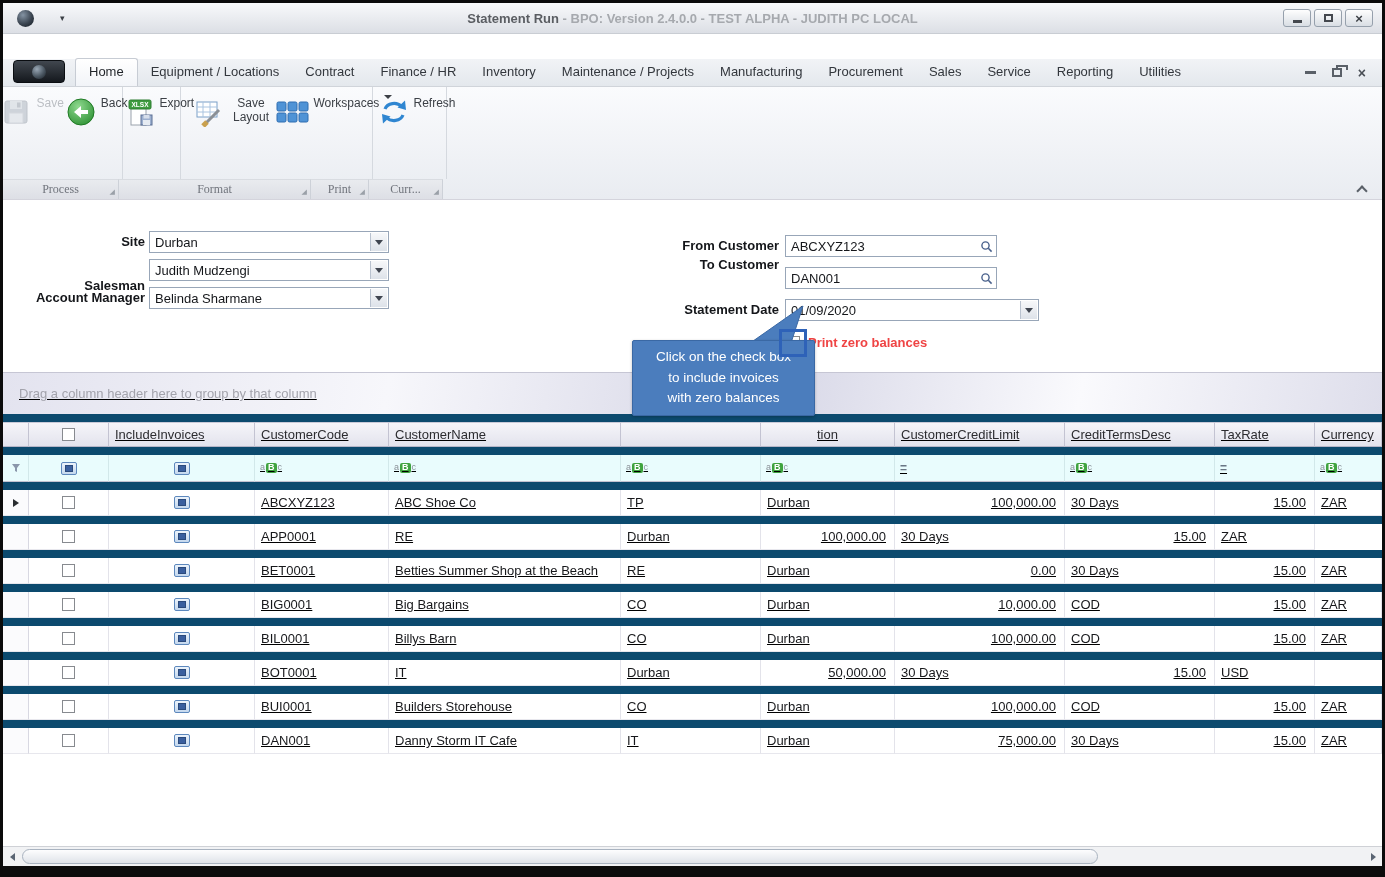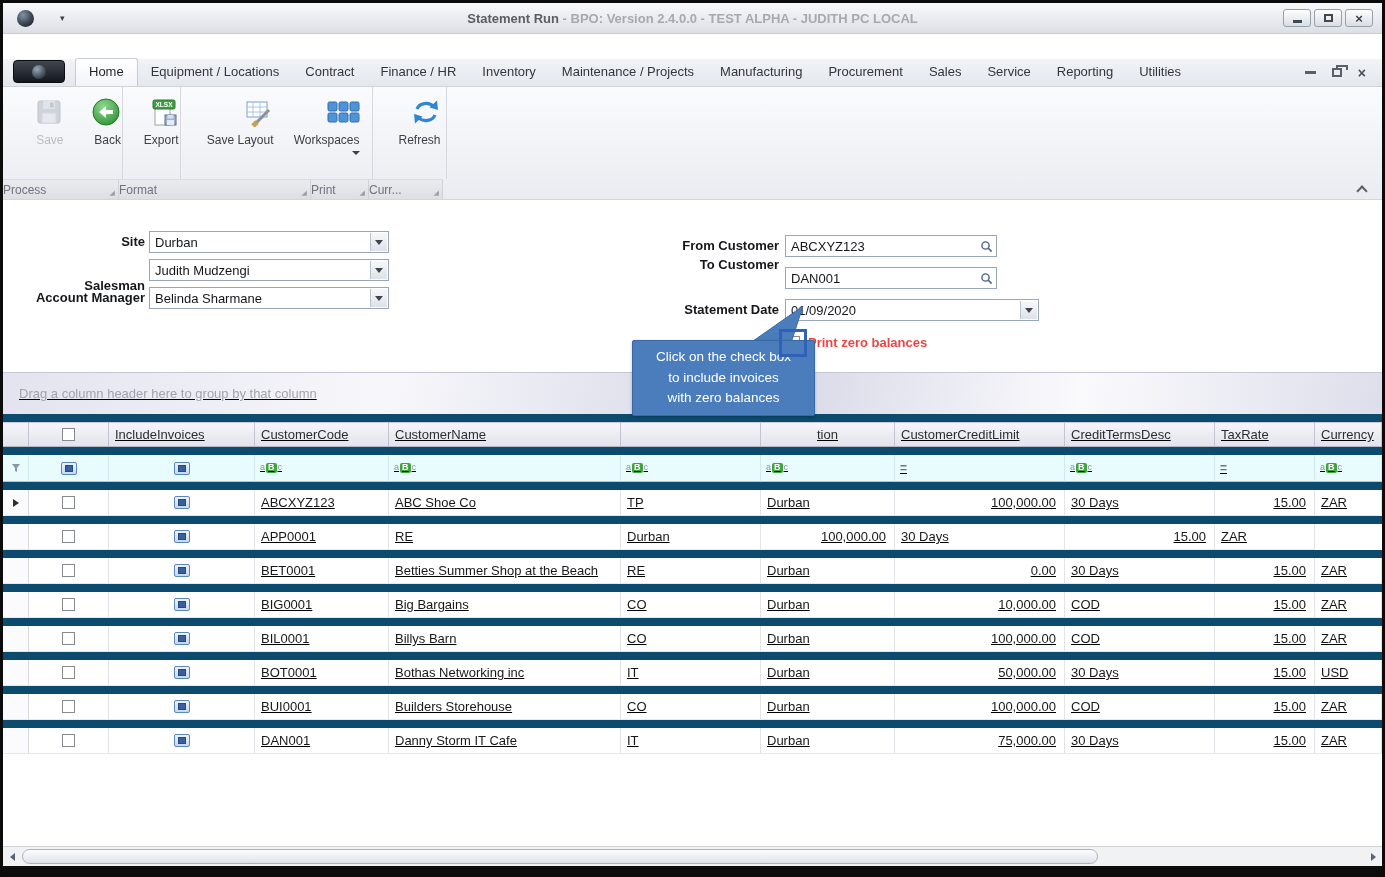--- a/index.html
+++ b/index.html
@@ -39,31 +39,31 @@
   .mdash{width:11px;height:3px;background:#5a6068;}
   .mrest{width:10px;height:9px;border:2px solid #5a6068;position:relative;}
   .mrest::before{content:"";position:absolute;left:2px;top:-5px;width:8px;height:3px;border:2px solid #5a6068;border-bottom:none;}
   .mclose{font-size:14px;font-weight:bold;color:#4a4f56;line-height:1;}
 
   
   .ribbon{flex:0 0 113px;display:flex;flex-direction:column;
     background:linear-gradient(#fafbfd,#e9ecf1);border-bottom:1px solid #d4d4dc;}
   .rbody{flex:1;display:flex;padding-left:4px;}
   .rgroup{display:flex;justify-content:center;border-right:1px solid #d5d9df;}
-  .rbtn{width:64px;margin:3px 1px 0;display:flex;flex-direction:column;align-items:flex-end;
+  .rbtn{width:64px;margin:3px 1px 0;display:flex;align-items:flex-start;
     gap:5px;padding-top:6px;font-size:12px;color:#3c4046;text-align:center;}
   .rbtn .ric{height:32px;display:flex;align-items:center;justify-content:center;}
   .rbtn.disabled{opacity:.55;}
   .rbtn.disabled .rlabel{color:#8a8f96;}
   .wsdrop{width:0;height:0;border-left:4px solid transparent;border-right:4px solid transparent;
     border-top:4px solid #3c4046;margin-top:-1px;}
   .rcaps{flex:0 0 20px;display:flex;}
-  .rcap{position:relative;display:flex;align-items:center;justify-content:flex-start;
+  .rcap{position:relative;display:flex;align-items:center;justify-content:center;
     background:linear-gradient(#e9ebef,#dddfe5);border-right:1px solid #cdd1d8;border-top:1px solid #d9dce1;
-    font-size:12px;color:#70747c;}
+    font-size:12px;color:#70747c;font-family:Liberation Serif, serif;}
   .launcher{position:absolute;right:3px;bottom:3px;font-size:7px;color:#9aa0a8;line-height:1;}
   .rcap-fill{flex:1;display:flex;align-items:center;justify-content:flex-end;padding-right:16px;}
   .chev{width:8px;height:8px;border-left:2px solid #5a6068;border-top:2px solid #5a6068;
     transform:rotate(45deg);margin-top:3px;}
 
   
   .form-area{flex:0 0 172px;position:relative;background:#fff;font-size:13px;}
   .flabel{position:absolute;text-align:right;font-weight:bold;color:#14161a;line-height:22px;}
   .combo,.sbox{position:absolute;height:22px;border:1px solid #98a6b8;background:#fff;}
   .combo .val,.sbox .val{position:absolute;left:5px;top:3px;font-size:13px;color:#14161a;white-space:nowrap;}
@@ -527,21 +527,20 @@
           <div class="gc ind"></div>
           <div class="gc center">
             <span class="cb"></span>
           </div>
           <div class="gc center">
             <span class="inc">
               <i></i>
             </span>
           </div>
           <div class="gc">BOT0001</div>
-          <div class="gc">Bothas Networking inc</div>
           <div class="gc">IT</div>
           <div class="gc">Durban</div>
           <div class="gc num">50,000.00</div>
           <div class="gc">30 Days</div>
           <div class="gc num">15.00</div>
           <div class="gc">USD</div>
         </div>
         <div class="grow grid-cols">
           <div class="gc ind"></div>
           <div class="gc center">

